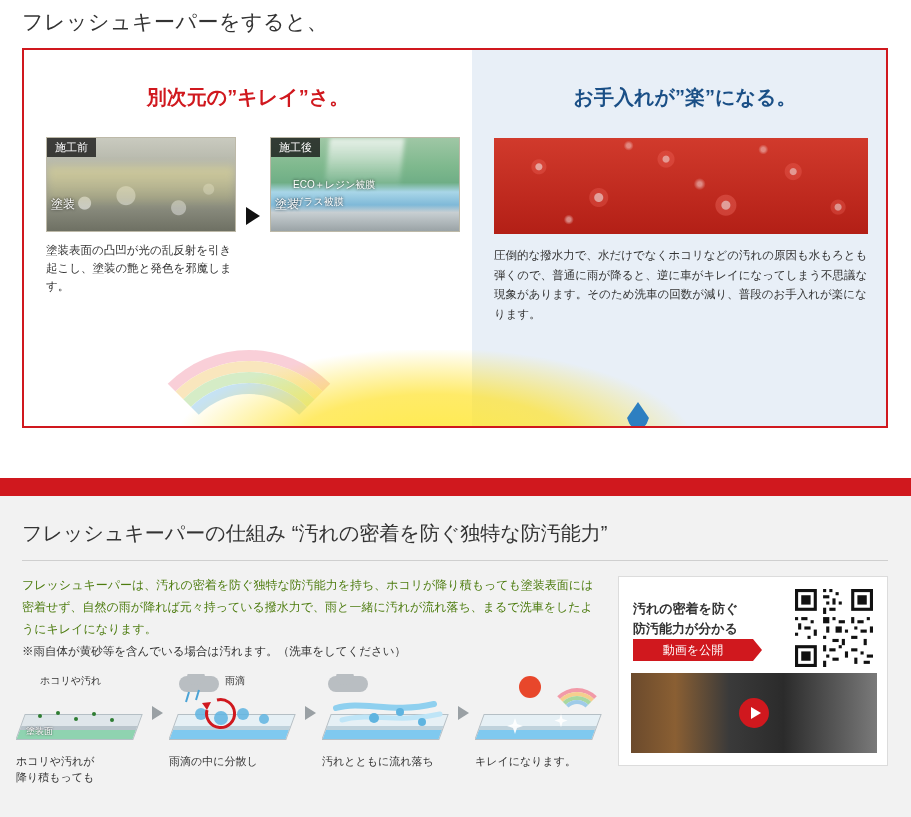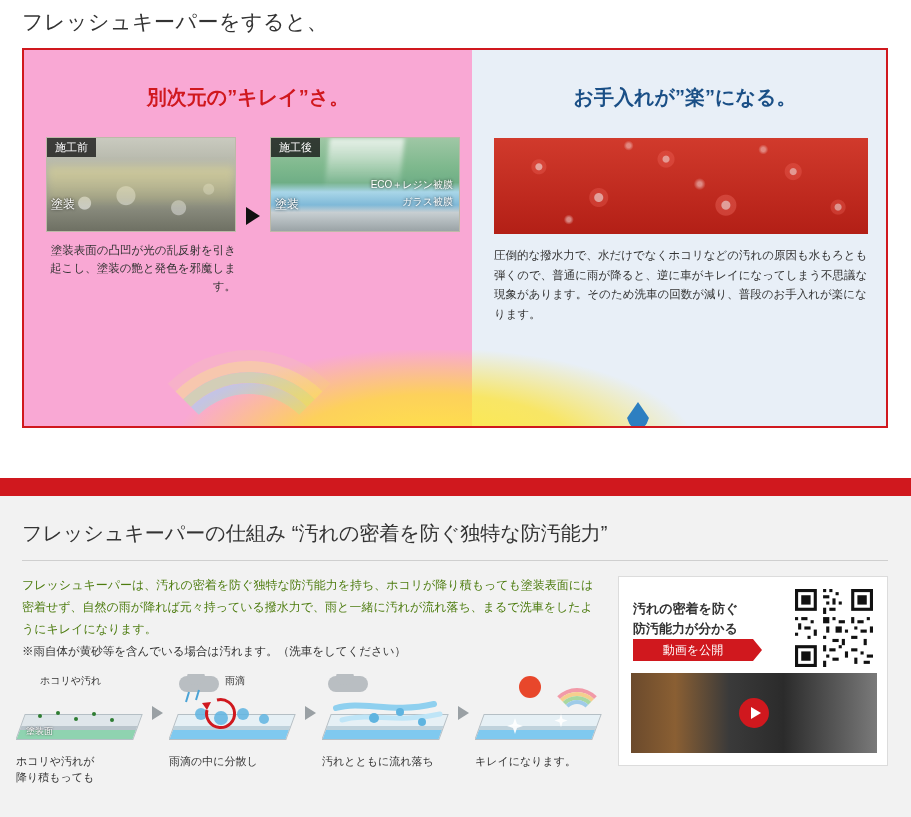--- a/index.html
+++ b/index.html
@@ -28,21 +28,21 @@
     position: absolute;
     left: 22px; top: 48px;
     width: 866px; height: 380px;
     border: 2px solid #d0181e;
     display: flex;
     overflow: hidden;
     background: #fdf6df;
   }
   .panel-left {
     width: 448px;
-    background: #f9a8d4;
+    background: #ffffff;
     position: relative;
   }
   .panel-right {
     flex: 1;
     background: #e8eff7;
     position: relative;
   }
   .panel-title {
     text-align: center;
     font-size: 20px;
@@ -51,21 +51,21 @@
   }
   .panel-title.red { color: #d0181e; }
   .panel-title.blue { color: #1a4f86; padding-left: 12px; }
 
   
   .ba-row {
     display: flex;
     gap: 14px;
     margin: 26px 0 0 22px;
   }
-  .ba-item { width: 190px; text-align: right; }
+  .ba-item { width: 190px; }
   .ba-img {
     width: 190px; height: 95px;
     position: relative;
     overflow: hidden;
     border: 1px solid #bdb9a8;
   }
   .ba-label {
     position: absolute;
     left: 0; top: 0;
     background: rgba(20,20,20,0.78);

